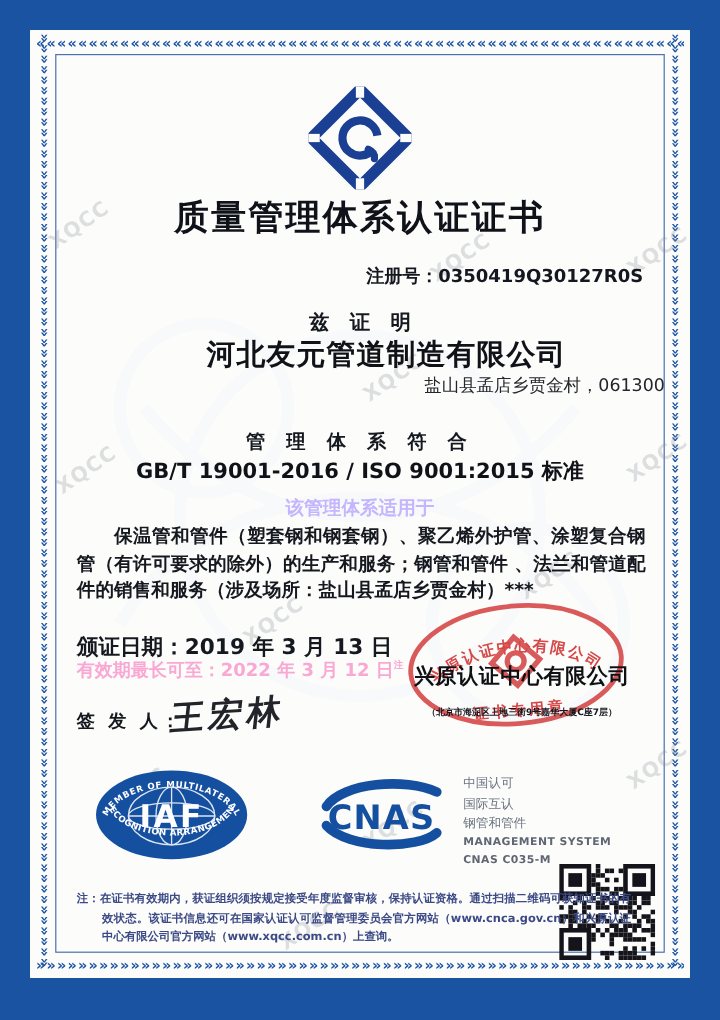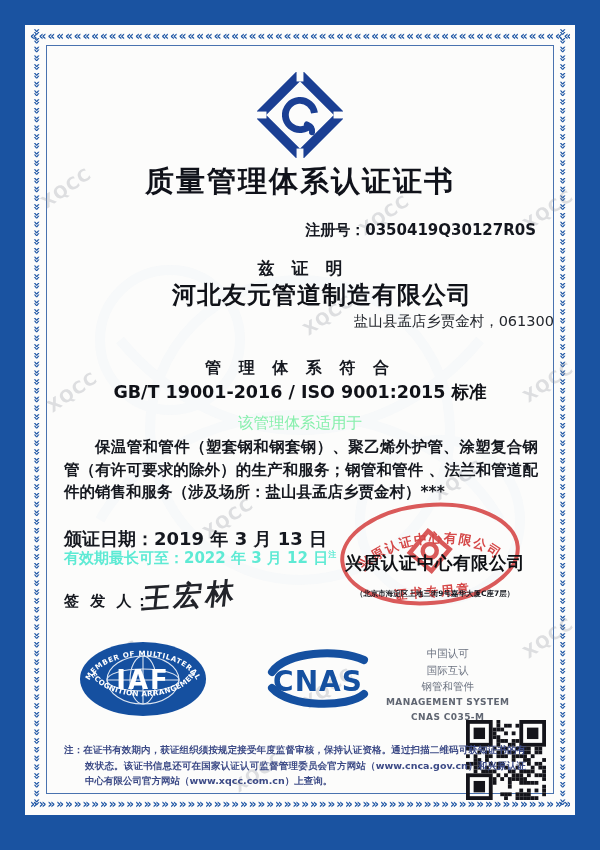--- a/index.html
+++ b/index.html
@@ -28,37 +28,37 @@
   .center{left:46px;right:46px;text-align:center;}
   .logo{left:257px;top:72px;}
   .title{top:162px;font-size:29px;font-weight:bold;color:#10121a;letter-spacing:2px;}
   .reg{top:221px;right:64px;font-size:15px;font-weight:bold;color:#14171f;}
   .certify-h{top:257px;font-size:17px;font-weight:bold;color:#15181f;}
   .company{top:279px;font-size:24px;font-weight:bold;color:#101218;letter-spacing:1px;padding-left:44px;}
   .addr{top:312px;font-size:14.5px;color:#23262c;font-weight:500;text-align:right;}
   .credit{top:330px;font-size:14.5px;color:#23262c;font-weight:500;}
   .conform-h{top:358px;font-size:16px;font-weight:bold;letter-spacing:6px;color:#15181f;}
   .standard{top:380px;font-size:17.5px;font-weight:bold;color:#101218;}
-  .scope-h{top:413px;font-size:15.5px;font-weight:normal;color:#86efac;}
+  .scope-h{top:413px;font-size:15.5px;font-weight:bold;color:#c4b5fd;}
   .scope{top:436px;left:64px;right:62px;font-size:15.5px;font-weight:bold;color:#15181f;
     line-height:22.5px;text-align:justify;text-indent:2em;}
   .d1{top:527px;left:64px;font-size:18px;font-weight:bold;color:#15181f;}
-  .d2{top:549px;left:64px;font-size:15px;font-weight:bold;color:#5eead4;}
+  .d2{top:549px;left:64px;font-size:15px;font-weight:bold;color:#f9a8d4;}
   .d2 sup{font-size:8px;}
   .signer{top:592px;left:64px;font-size:15px;font-weight:bold;letter-spacing:3px;color:#15181f;}
   .signature{top:577px;left:142px;font-size:28px;font-weight:bold;color:#22242a;
     transform:rotate(-4deg) skewX(-10deg);letter-spacing:4px;}
   .stamp{left:333px;top:499px;transform:rotate(-5deg);opacity:.88;}
   .issuer-name{left:328px;top:551px;width:214px;text-align:center;font-size:17.5px;
     font-weight:bold;color:#0e1014;letter-spacing:.5px;}
   .issuer-addr{left:326px;top:589px;width:218px;text-align:center;font-size:7.5px;
     font-weight:bold;color:#15181f;}
   .iaf{left:76px;top:640px;}
   .cnas{left:264px;top:648px;}
-  .cnas-text{left:386px;top:645px;font-size:10.5px;color:#6b7280;line-height:16.5px;text-align:center;}
+  .cnas-text{left:386px;top:645px;font-size:10.5px;color:#6b7280;line-height:16.5px;}
   .cnas-text .en{font-size:9px;font-weight:bold;letter-spacing:.4px;line-height:15px;color:#606672;}
   .qr{left:466px;top:720px;}
   .note{top:742px;left:64px;right:74px;font-size:9.5px;font-weight:bold;color:#3c4a86;
     line-height:15.5px;text-align:justify;padding-left:21px;}
   .note-label{margin-left:-21px;}
 </style>
 </head>
 <body>
 
 <div class="page">

